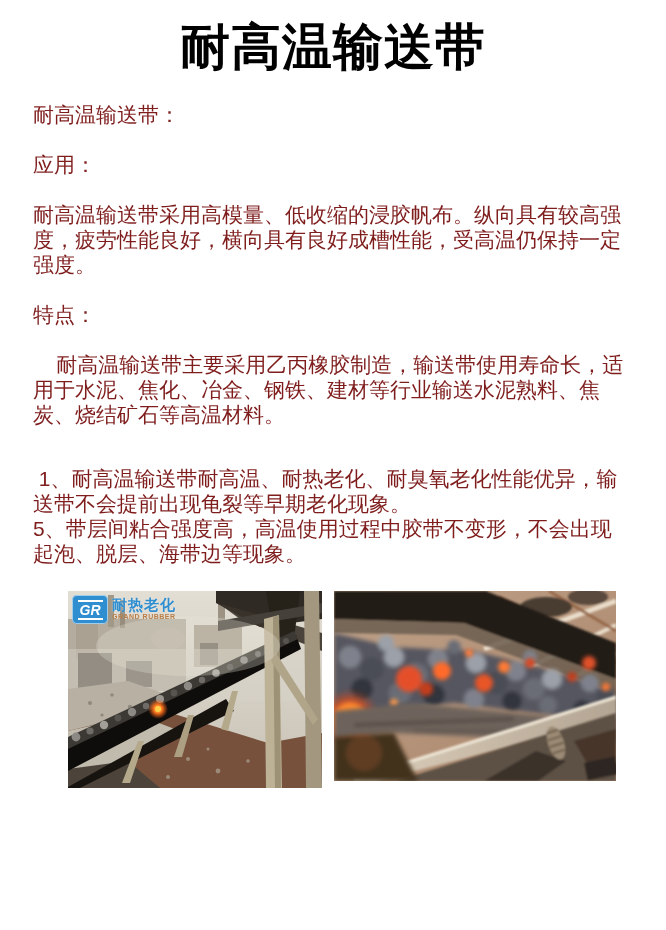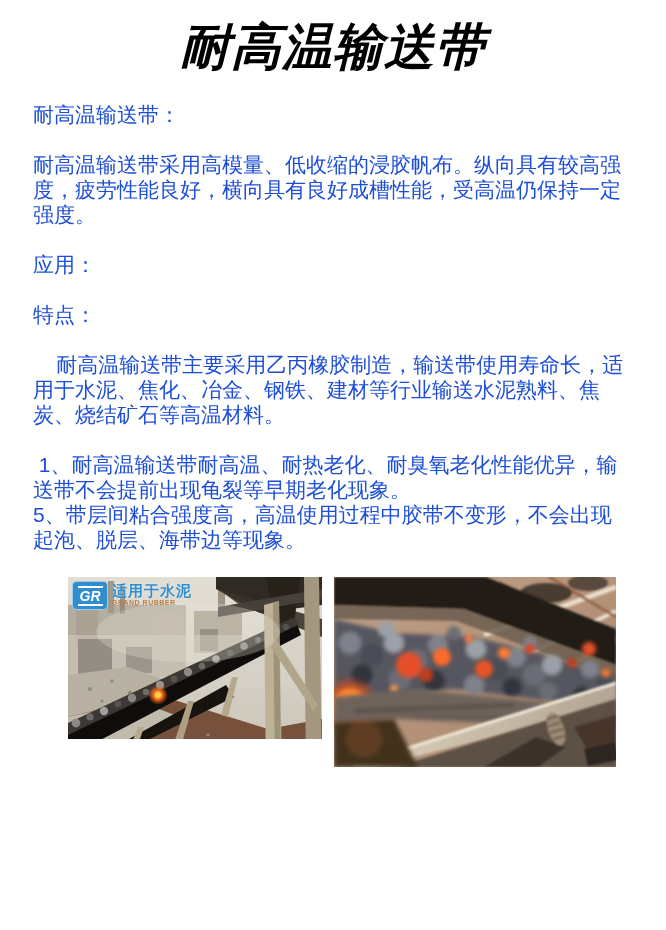--- a/index.html
+++ b/index.html
@@ -7,40 +7,39 @@
     width:666px;height:930px;background:#ffffff;overflow:hidden;
     font-family:"Liberation Sans","DejaVu Sans",sans-serif;color:#000;
     position:relative;
   }
   .page{width:666px;height:930px;background:#fff;}
 
   h1.main-title{
     margin:14px 0 0 0;text-align:center;
     font-size:50px;line-height:66px;font-weight:700;color:#000;
     letter-spacing:1px;
-    font-style:italic;
   }
 
   .content{
     padding:0 34px 0 33px;
-    font-size:21px;line-height:25px;color:#1d4ed8;
+    font-size:21px;line-height:25px;color:#7f1d1d;
   }
   .content p{
     margin:25px 0 0 0;white-space:pre-wrap;word-break:break-all;
   }
   .content p.first{margin-top:22px;}
   .content .features p{margin:0;}
-  .content .features{margin-top:25px;}
+  .content .features{margin-top:39px;}
 
   .photo-row{
     margin:25px 0 0 68px;
     display:flex;align-items:flex-start;gap:12px;
   }
   .photo{position:relative;display:block;background:#cfc9be;overflow:hidden;}
-  .photo.left{width:254px;height:162px;}
+  .photo.left{width:254px;height:197px;}
   .photo.right{width:282px;height:190px;}
   .photo svg{display:block;}
 
   
   .brand{
     position:absolute;top:4px;left:4px;display:flex;align-items:flex-start;gap:4px;
   }
   .brand-icon{
     width:36px;height:29px;background:#2f8ed0;border-radius:5px;
     display:flex;align-items:center;justify-content:center;
@@ -63,23 +62,23 @@
 </style>
 </head>
 <body>
 
 <div class="page">
 
   <h1 class="main-title">耐高温输送带</h1>
 
   <div class="content">
     <p class="first">耐高温输送带：</p>
+    <p>应用：</p>
+
     <p>耐高温输送带采用高模量、低收缩的浸胶帆布。纵向具有较高强度，疲劳性能良好，横向具有良好成槽性能，受高温仍保持一定强度。</p>
-
-    <p>应用：</p>
     <p>特点：</p>
 
     <p>    耐高温输送带主要采用乙丙橡胶制造，输送带使用寿命长，适用于水泥、焦化、冶金、钢铁、建材等行业输送水泥熟料、焦炭、烧结矿石等高温材料。</p>
     <div class="features">
       <p> 1、耐高温输送带耐高温、耐热老化、耐臭氧老化性能优异，输送带不会提前出现龟裂等早期老化现象。</p>
       <p>5、带层间粘合强度高，高温使用过程中胶带不变形，不会出现起泡、脱层、海带边等现象。</p>
     </div>
   </div>
 
   <div class="photo-row">
@@ -178,21 +177,21 @@
           <polygon points="208,62 250,128 245,134 203,70" fill="#b0a489"></polygon>
         </g>
         <ellipse cx="120" cy="55" rx="92" ry="30" fill="#e8e3d8" opacity=".3"></ellipse>
       </svg>
 
       <div class="brand">
         <div class="brand-icon">
           <span class="brand-mono">GR</span>
         </div>
         <div class="brand-text">
-          <span class="brand-cn">适用于水泥</span>
+          <span class="brand-cn">耐热老化</span>
           <span class="brand-en">GRAND RUBBER</span>
         </div>
       </div>
     </div>
 
     <div class="photo right">
       <svg width="282" height="190" viewBox="0 0 282 190">
         <defs>
           <linearGradient id="bgR" x1="0" y1="0" x2="1" y2="1">
             <stop offset="0" stop-color="#bfa289"></stop>

